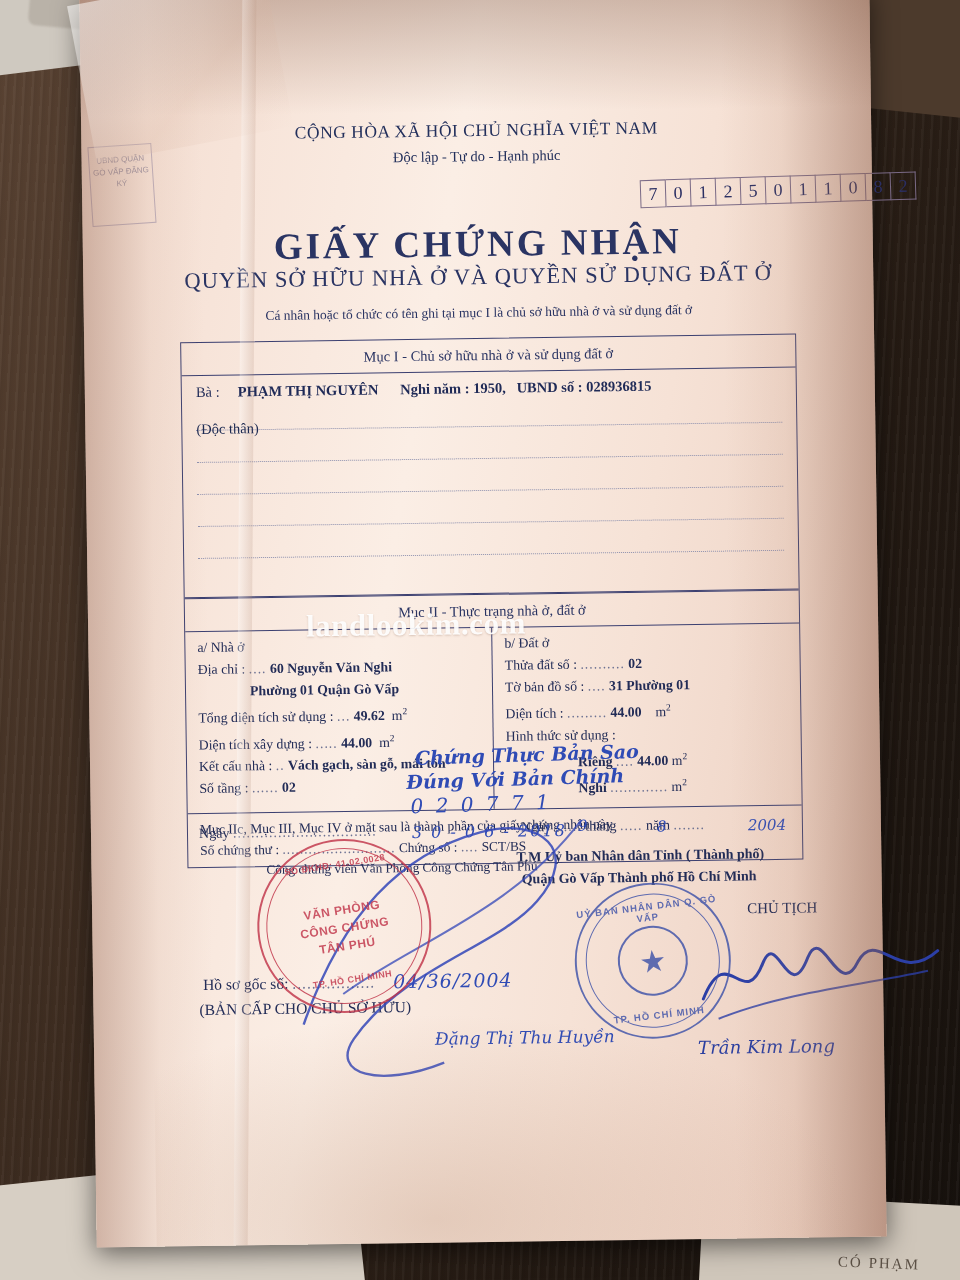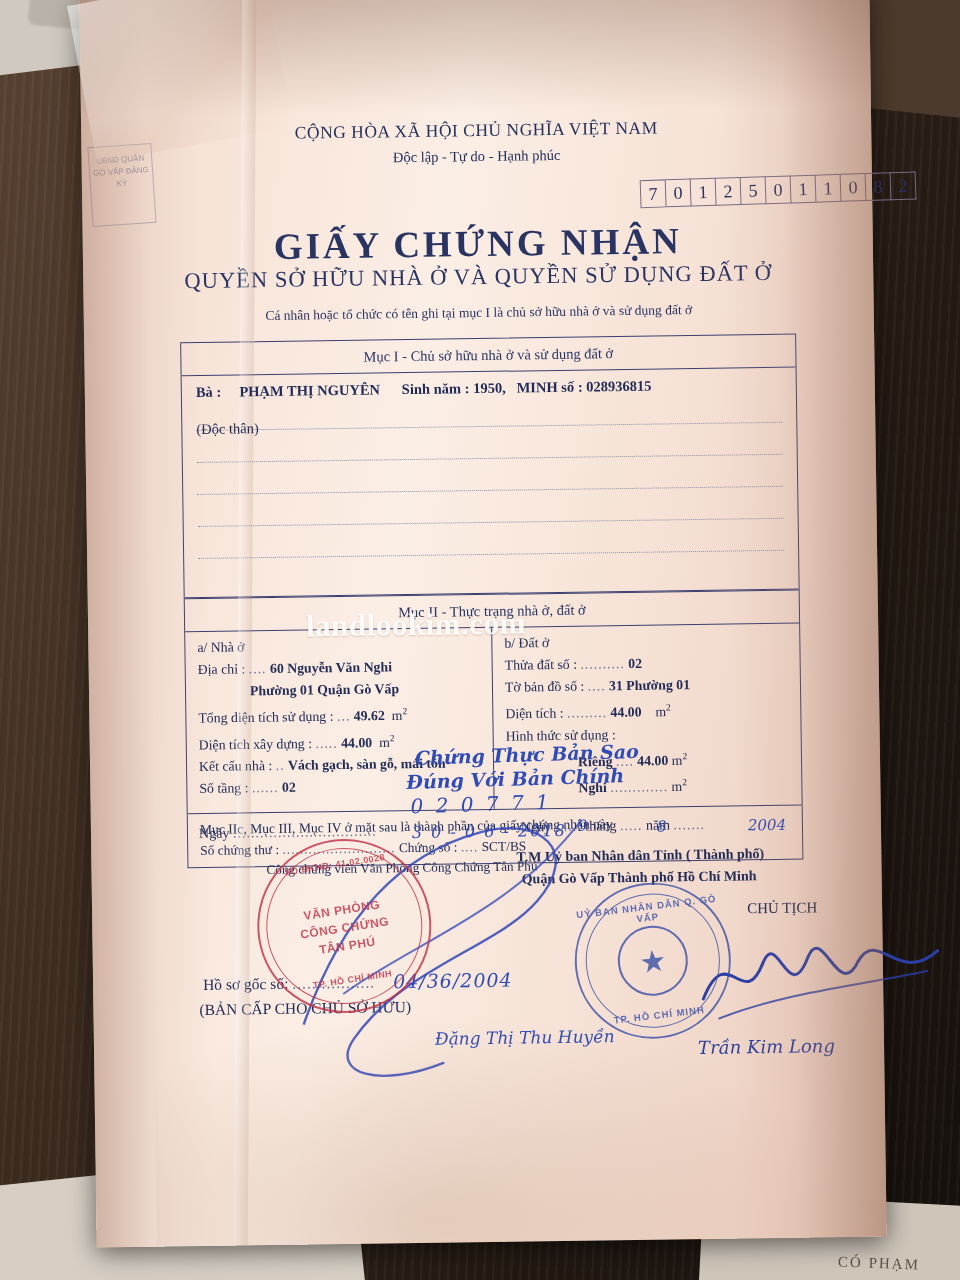--- a/index.html
+++ b/index.html
@@ -253,21 +253,21 @@
     height: 0;
   }
   .owner-line1 {
     position: relative;
     font-size: 14.5px;
     font-weight: bold;
     color: #1f2a57;
     z-index: 2;
     white-space: nowrap;
   }
-  .owner-line1 .lbl { font-weight: bold; }
+  .owner-line1 .lbl { font-weight: normal; }
   .owner-line2 {
     position: relative;
     margin-top: 20px;
     font-size: 14.5px;
     z-index: 2;
   }
 
   .two-col {
     display: flex;
     border-bottom: 1.4px solid #3b3f70;
@@ -502,24 +502,24 @@
           <div class="ruled" style="top:54px"></div>
           <div class="ruled" style="top:86px"></div>
           <div class="ruled" style="top:118px"></div>
           <div class="ruled" style="top:150px"></div>
           <div class="ruled" style="top:182px"></div>
           <div class="owner-line1">
             <span class="lbl">Bà :</span>
             &nbsp;&nbsp;&nbsp;
             <span>PHẠM THỊ NGUYÊN</span>
             &nbsp;&nbsp;&nbsp;&nbsp;
-            <span>Sinh năm :</span>
+            <span>Nghi năm :</span>
             <span>1950,</span>
             &nbsp;
-            <span>MINH số :</span>
+            <span>UBND số :</span>
             <span>028936815</span>
           </div>
           <div class="owner-line2">(Độc thân)</div>
         </div>
 
         <div class="row-head" style="border-top:1.4px solid #3b3f70">Mục II - Thực trạng nhà ở, đất ở</div>
 
         <div class="two-col">
           <div class="col-a">
             <div class="fl">a/ Nhà ở</div>

